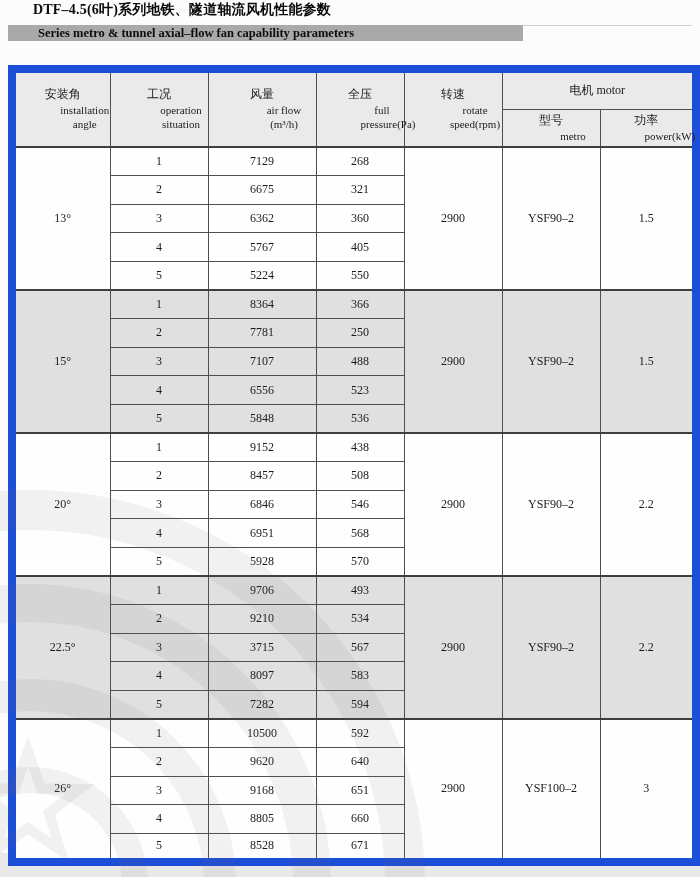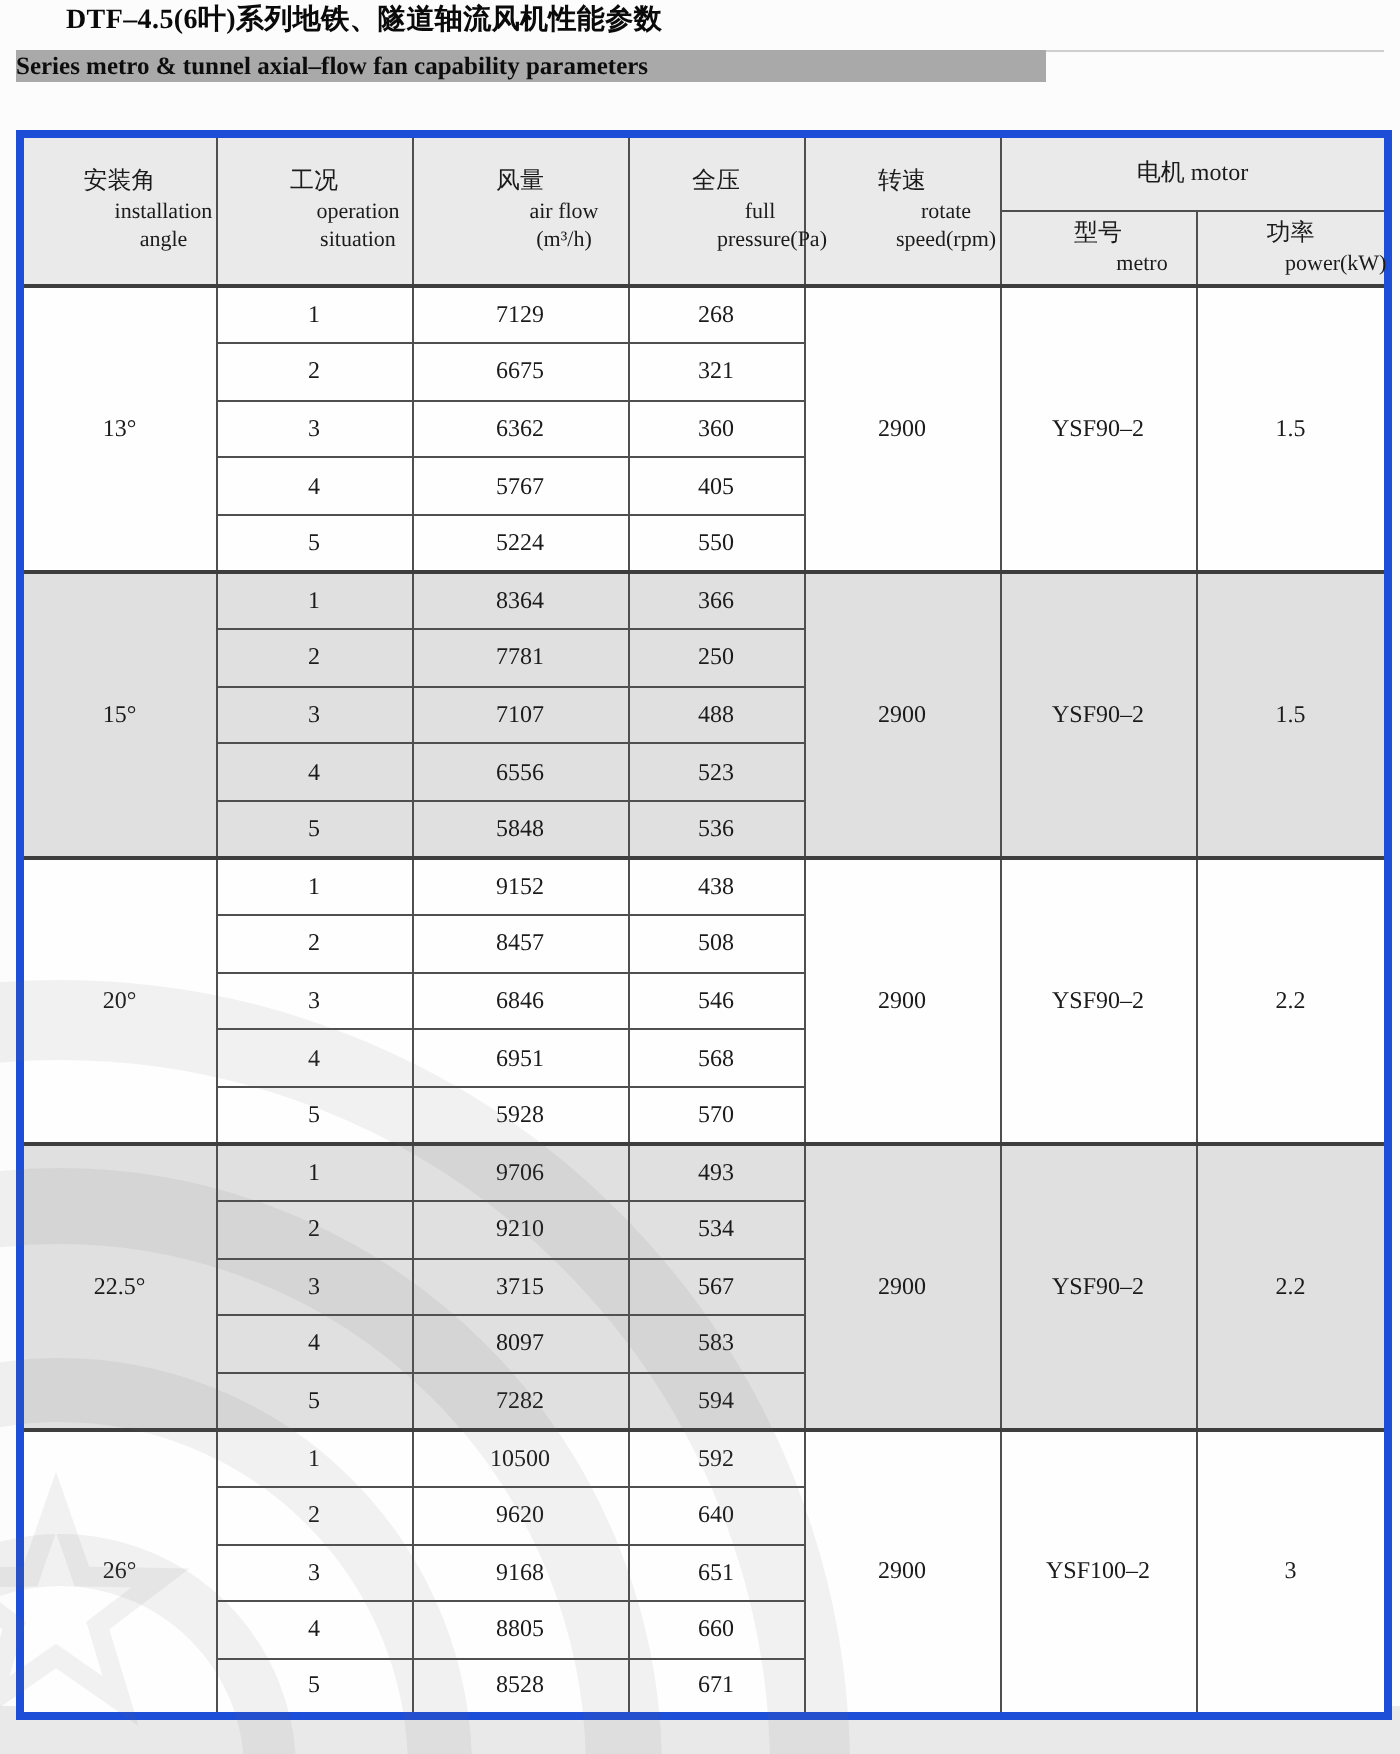--- a/index.html
+++ b/index.html
@@ -16,30 +16,30 @@
     letter-spacing:.2px;white-space:nowrap;margin-left:25px;
   }
   .title-rule{
     position:absolute;top:25px;left:8px;width:684px;height:1px;
     background:#cfcfcf;
   }
   .subtitle-bar{
     position:absolute;top:25px;left:8px;width:515px;height:16px;
     background:#a9a9a9;
     display:flex;align-items:center;
-    box-sizing:border-box;
+    padding-left:30px;box-sizing:border-box;
   }
   .subtitle-bar span{
     font-size:12.5px;font-weight:bold;color:#0d0d0d;white-space:nowrap;
   }
   table.spec{
     position:absolute;top:65px;left:8px;width:684px;
     border-collapse:collapse;table-layout:fixed;
     background:#fefefe;
-    border:4px solid #1d4ed8;
+    border:8px solid #1d4ed8;
     z-index:1;
   }
   table.spec th,table.spec td{
     border:1px solid #4f4f4f;
     padding:0;text-align:center;vertical-align:middle;
     font-size:12px;color:#1b1b1b;font-weight:normal;
   }
   thead th{background:#eaeaea;height:36px;line-height:1.3;}
   thead .zh{font-size:12px;}
   thead .en{font-size:11px;margin-left:44px;}

